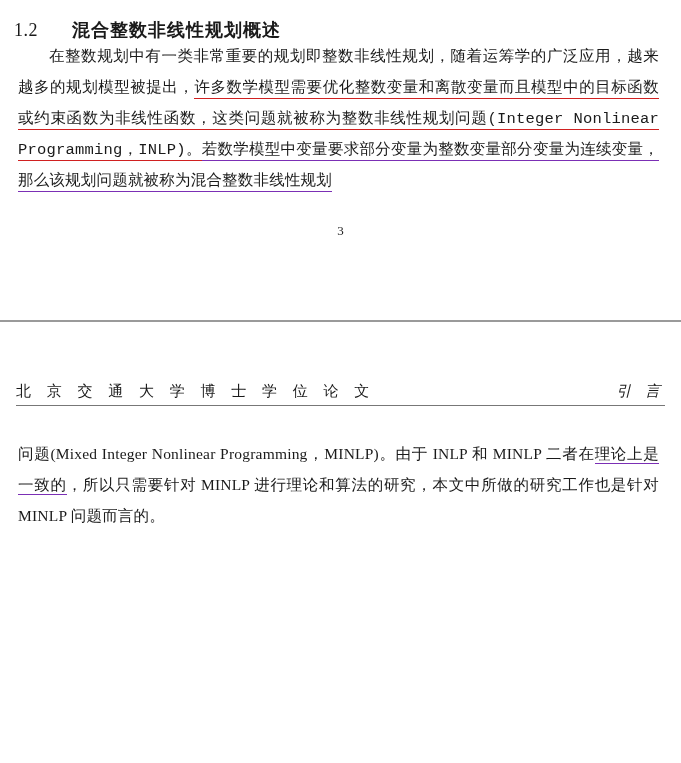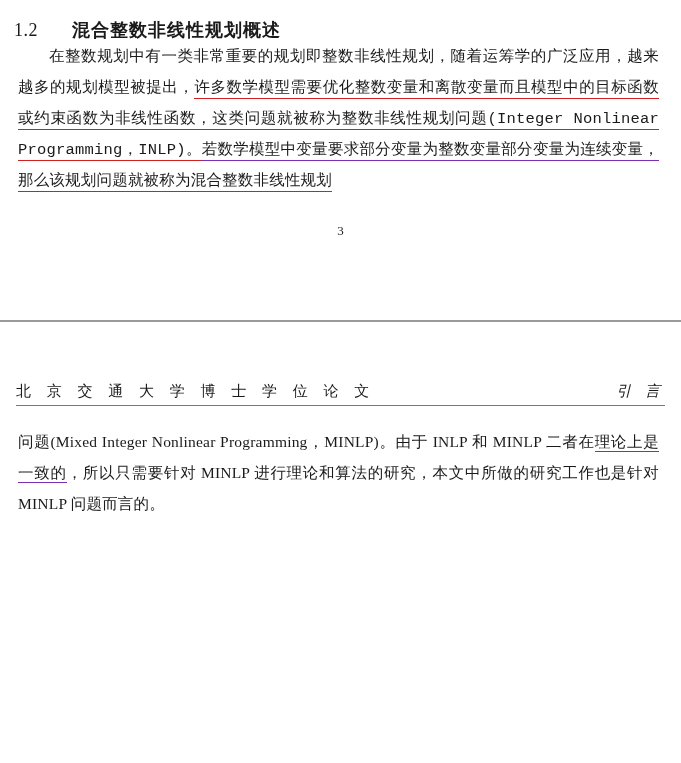--- a/index.html
+++ b/index.html
@@ -109,21 +109,21 @@
     letter-spacing: 3px;
     font-family: "Liberation Serif", serif;
     padding-bottom: 4px;
     border-bottom: 1.5px solid #777;
   }
   .running-head .rh-left { letter-spacing: 6px; }
   .running-head .rh-right { letter-spacing: 5px; font-style: italic; }
 
   .lower-body {
     padding: 0 22px 0 18px;
-    margin-top: 20px;
+    margin-top: 32px;
   }
   .lower-body p.para { margin-bottom: 0; }
   .lower-body p.para + p.para { margin-top: 0; }
 </style>
 </head>
 <body>
 
 <div class="page page-upper">
 
   <h2 class="section-heading">

